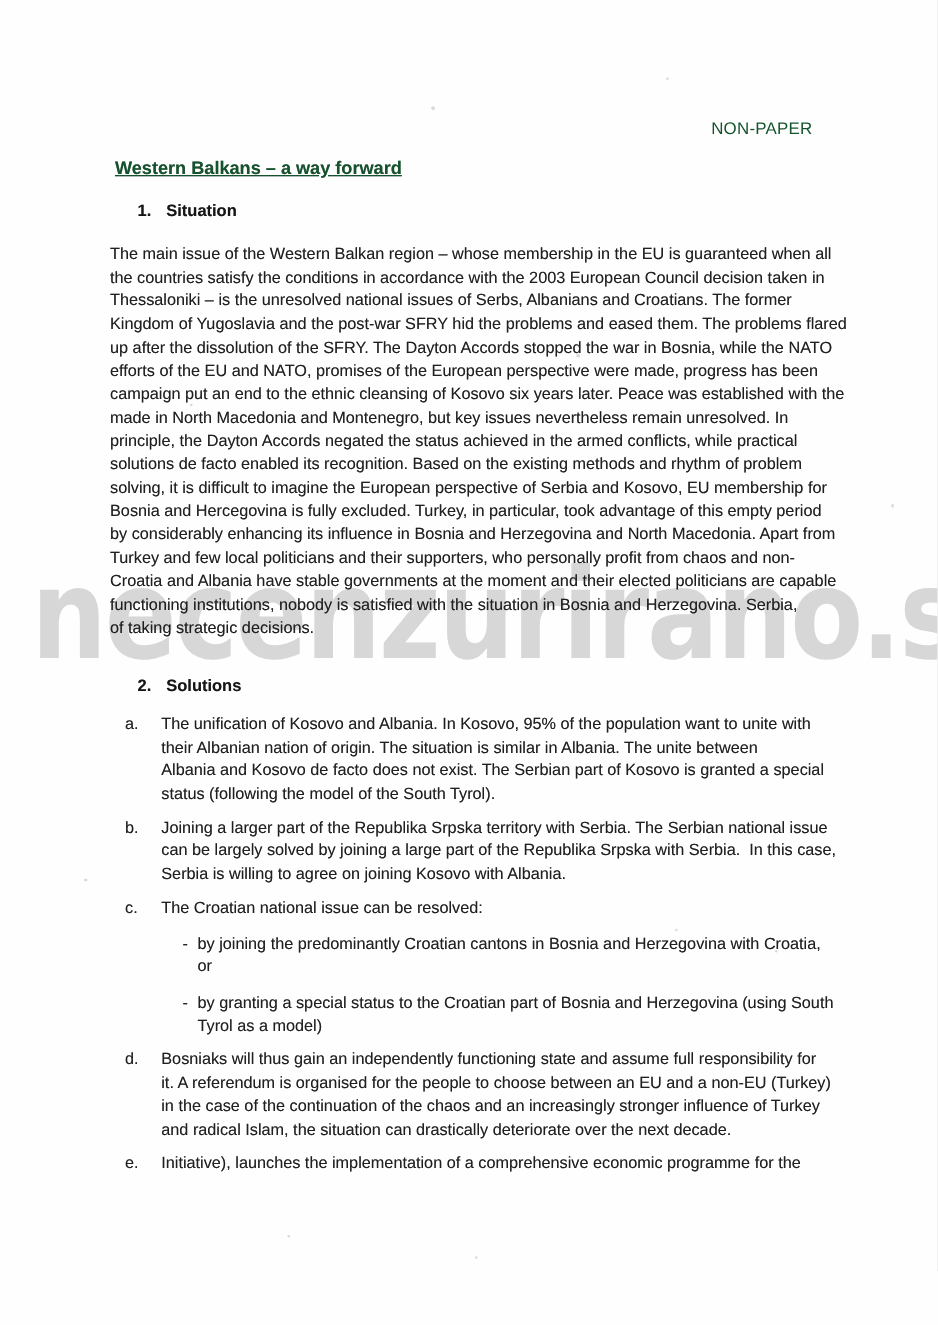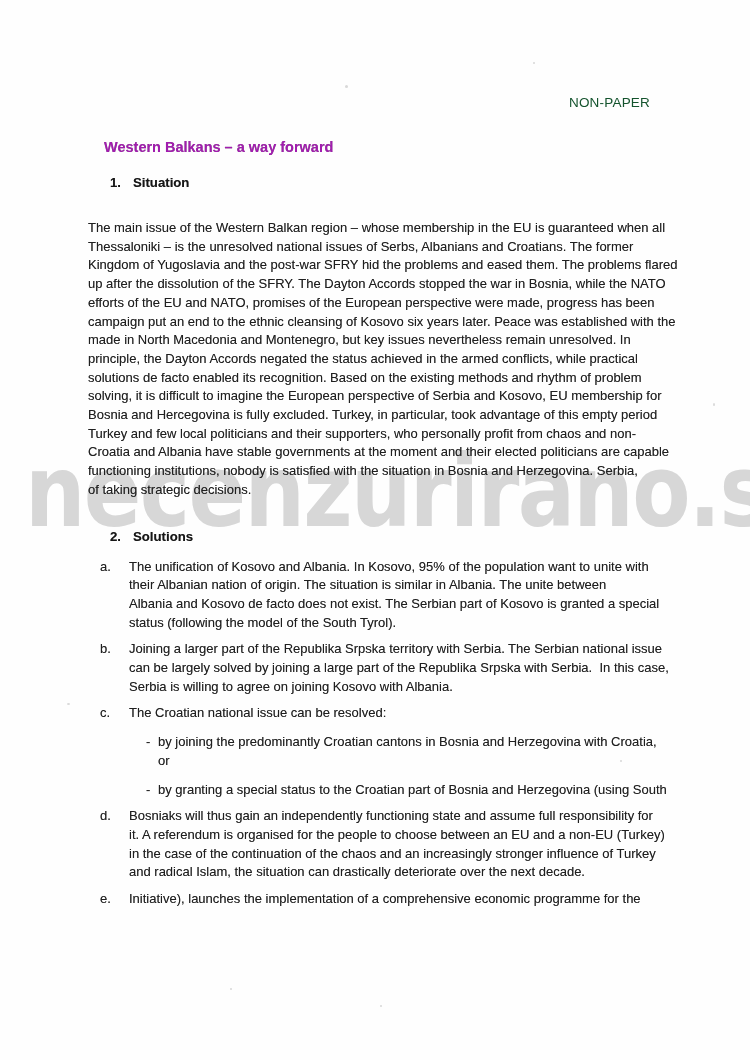--- a/index.html
+++ b/index.html
@@ -35,41 +35,42 @@
     color:#14532d;
     letter-spacing:0.2px;
   }
   .content {
     position:absolute;
     left:88px; top:122px;
     width:600px;
     z-index:1;
   }
   .doc-title {
-    margin:16px;
+    margin:4px;
     font-size:14.5px;
     font-weight:700;
-    color:#a21caf;
+    color:#14532d;
     line-height:19px;
     white-space:pre;
     text-shadow:0 0 0.4px rgba(0,0,0,0.45);
+    text-decoration:underline;
   }
   .section-heading {
     display:grid;
     grid-template-columns:23px auto;
     margin-left:22px;
     font-size:13.2px;
     font-weight:700;
     color:#161616;
     line-height:19px;
     text-shadow:0 0 0.4px rgba(0,0,0,0.45);
   }
   .section-heading.first { margin-top:14px; }
   .section-heading.second { margin-top:27px; }
-  .paragraph { margin-top:27px; }
+  .paragraph { margin-top:16px; }
   .line {
     font-size:13px;
     line-height:18.7px;
     white-space:pre;
     color:#202020;
     text-shadow:0 0 0.35px rgba(0,0,0,0.4);
   }
   #solutions-list { margin-top:12px; }
   .list-item {
     display:grid;
@@ -114,30 +115,32 @@
 
     <h1 class="doc-title">Western Balkans – a way forward</h1>
 
     <div class="section-heading first">
       <span class="num">1.</span>
       <span class="lbl">Situation</span>
     </div>
 
     <div class="paragraph" id="situation-paragraph">
         <div class="line">The main issue of the Western Balkan region – whose membership in the EU is guaranteed when all</div>
+        <div class="line">the countries satisfy the conditions in accordance with the 2003 European Council decision taken in</div>
         <div class="line">Thessaloniki – is the unresolved national issues of Serbs, Albanians and Croatians. The former</div>
         <div class="line">Kingdom of Yugoslavia and the post-war SFRY hid the problems and eased them. The problems flared</div>
         <div class="line">up after the dissolution of the SFRY. The Dayton Accords stopped the war in Bosnia, while the NATO</div>
         <div class="line">efforts of the EU and NATO, promises of the European perspective were made, progress has been</div>
         <div class="line">campaign put an end to the ethnic cleansing of Kosovo six years later. Peace was established with the</div>
         <div class="line">made in North Macedonia and Montenegro, but key issues nevertheless remain unresolved. In</div>
         <div class="line">principle, the Dayton Accords negated the status achieved in the armed conflicts, while practical</div>
         <div class="line">solutions de facto enabled its recognition. Based on the existing methods and rhythm of problem</div>
         <div class="line">solving, it is difficult to imagine the European perspective of Serbia and Kosovo, EU membership for</div>
         <div class="line">Bosnia and Hercegovina is fully excluded. Turkey, in particular, took advantage of this empty period</div>
+        <div class="line">by considerably enhancing its influence in Bosnia and Herzegovina and North Macedonia. Apart from</div>
         <div class="line">Turkey and few local politicians and their supporters, who personally profit from chaos and non-</div>
         <div class="line">Croatia and Albania have stable governments at the moment and their elected politicians are capable</div>
         <div class="line">functioning institutions, nobody is satisfied with the situation in Bosnia and Herzegovina. Serbia,</div>
         <div class="line">of taking strategic decisions.</div>
       </div>
 
     <div class="section-heading second">
       <span class="num">2.</span>
       <span class="lbl">Solutions</span>
     </div>
@@ -170,20 +173,21 @@
           <div class="marker">-</div>
           <div>
             <div class="line">by joining the predominantly Croatian cantons in Bosnia and Herzegovina with Croatia,</div>
             <div class="line">or</div>
           </div>
         </div>
         <div class="list-item sub">
           <div class="marker">-</div>
           <div>
             <div class="line">by granting a special status to the Croatian part of Bosnia and Herzegovina (using South</div>
+            <div class="line">Tyrol as a model)</div>
           </div>
         </div>
         <div class="list-item">
           <div class="marker">d.</div>
           <div>
             <div class="line">Bosniaks will thus gain an independently functioning state and assume full responsibility for</div>
             <div class="line">it. A referendum is organised for the people to choose between an EU and a non-EU (Turkey)</div>
             <div class="line">in the case of the continuation of the chaos and an increasingly stronger influence of Turkey</div>
             <div class="line">and radical Islam, the situation can drastically deteriorate over the next decade.</div>
           </div>

